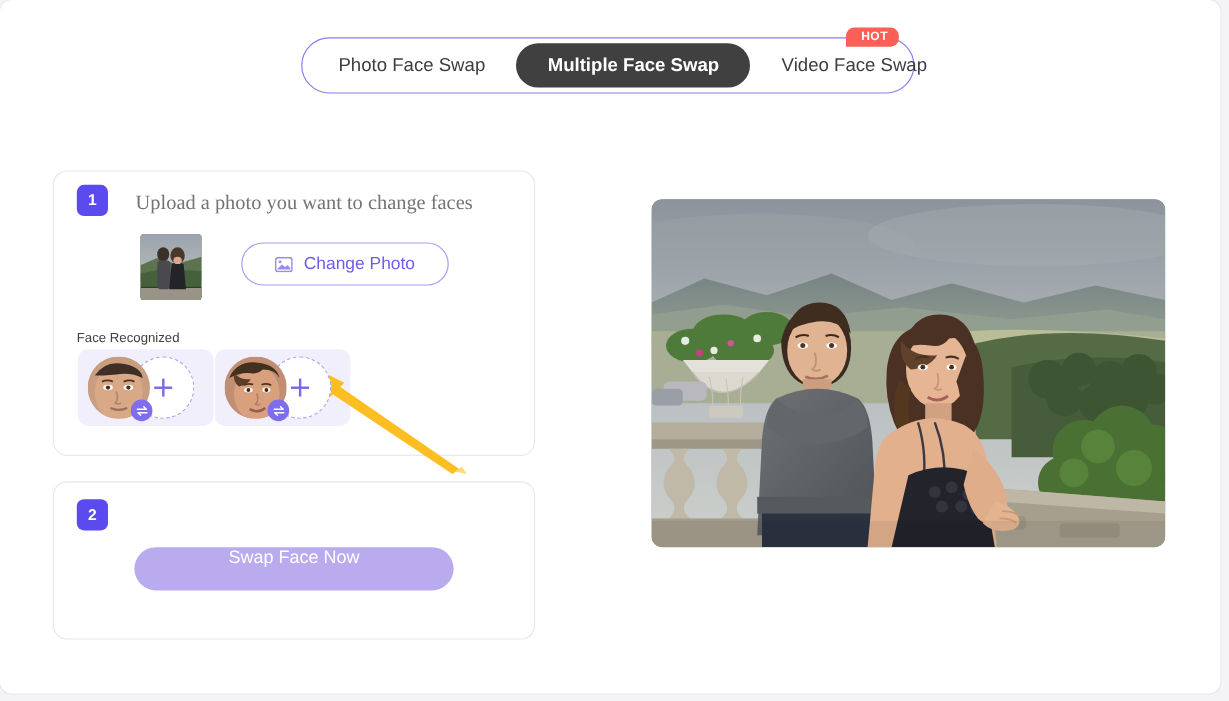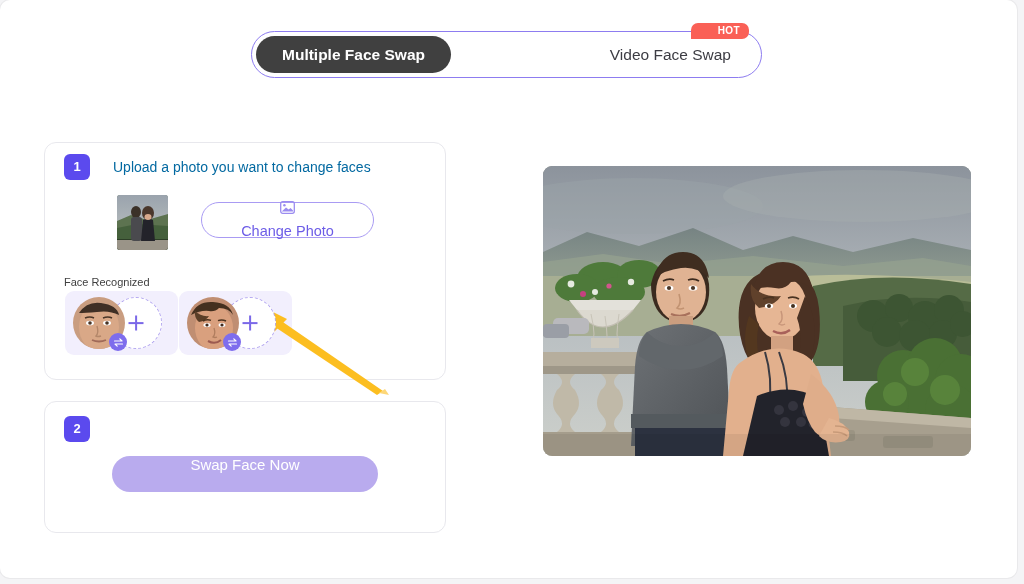--- a/index.html
+++ b/index.html
@@ -65,21 +65,21 @@
   }
   .hot-badge {
     position: absolute;
     right: 12px;
     top: -9px;
     background: #fa6056;
     color: #ffffff;
     font-size: 10px;
     font-weight: bold;
     letter-spacing: 0.4px;
-    padding: 2px 9px 3px 27px;
+    padding: 2px 9px 3px 13px;
     border-radius: 7px 7px 7px 0;
     line-height: 11px;
   }
 
   
   .card {
     position: absolute;
     background: #ffffff;
     border: 1px solid #e8e8ed;
     border-radius: 12px;
@@ -95,23 +95,24 @@
     background: #5b4aee;
     border-radius: 6px;
     color: #ffffff;
     font-size: 13px;
     font-weight: 600;
     text-align: center;
     line-height: 26px;
   }
   .step-title {
     position: absolute;
-    font-size: 14px;
-    color: #0369a1;
+    font-size: 17px;
+    color: #737373;
     white-space: nowrap;
+    font-family: Liberation Serif, serif;
   }
 
   
   #step1-badge { left: 64px; top: 154px; }
   #step1-title { left: 113px; top: 159px; }
 
   .thumb {
     position: absolute;
     left: 117px;
     top: 195px;
@@ -134,21 +135,20 @@
     border-radius: 18px;
     background: #ffffff;
     color: #6c5ce7;
     font-size: 14.5px;
     display: flex;
     align-items: center;
     justify-content: center;
     gap: 9px;
     cursor: pointer;
     user-select: none;
-    flex-direction: column;
   }
   .change-photo .ic { display: flex; align-items: center; }
 
   .face-recognized-label {
     position: absolute;
     left: 64px;
     top: 266px;
     font-size: 11px;
     color: #404040;
     margin-top: 10px;
@@ -266,20 +266,21 @@
   }
   .arrow-annotation svg { display: block; width: 100%; height: 100%; }
 </style>
 </head>
 <body>
 
 <div class="page">
 
   <div class="tabbar-wrap">
     <div class="tabbar">
+      <div class="tab">Photo Face Swap</div>
       <div class="tab active">Multiple Face Swap</div>
       <div class="tab">Video Face Swap</div>
       <div class="hot-badge">HOT</div>
     </div>
   </div>
 
   <div class="card" id="card-step1"></div>
 
   <div class="step-badge" id="step1-badge">1</div>
   <div class="step-title" id="step1-title">Upload a photo you want to change faces</div>

